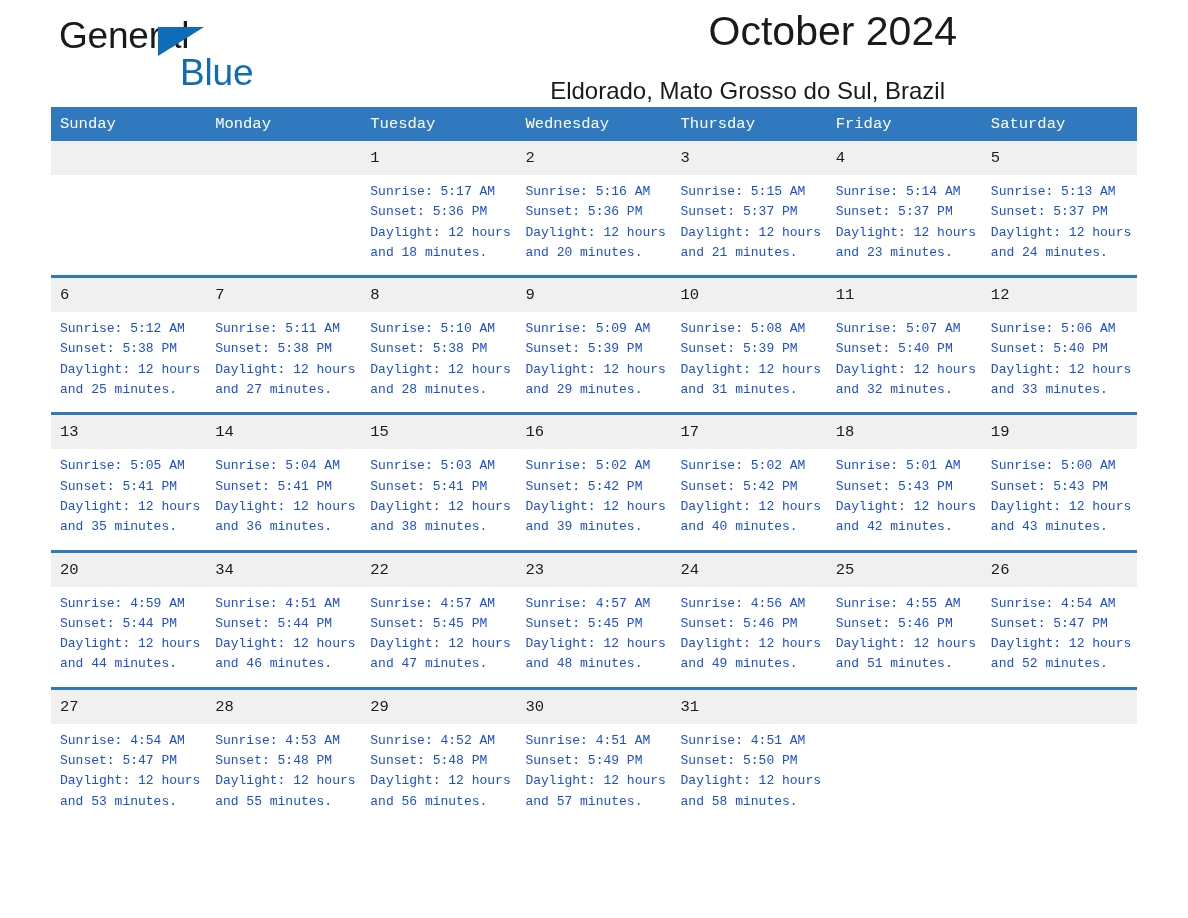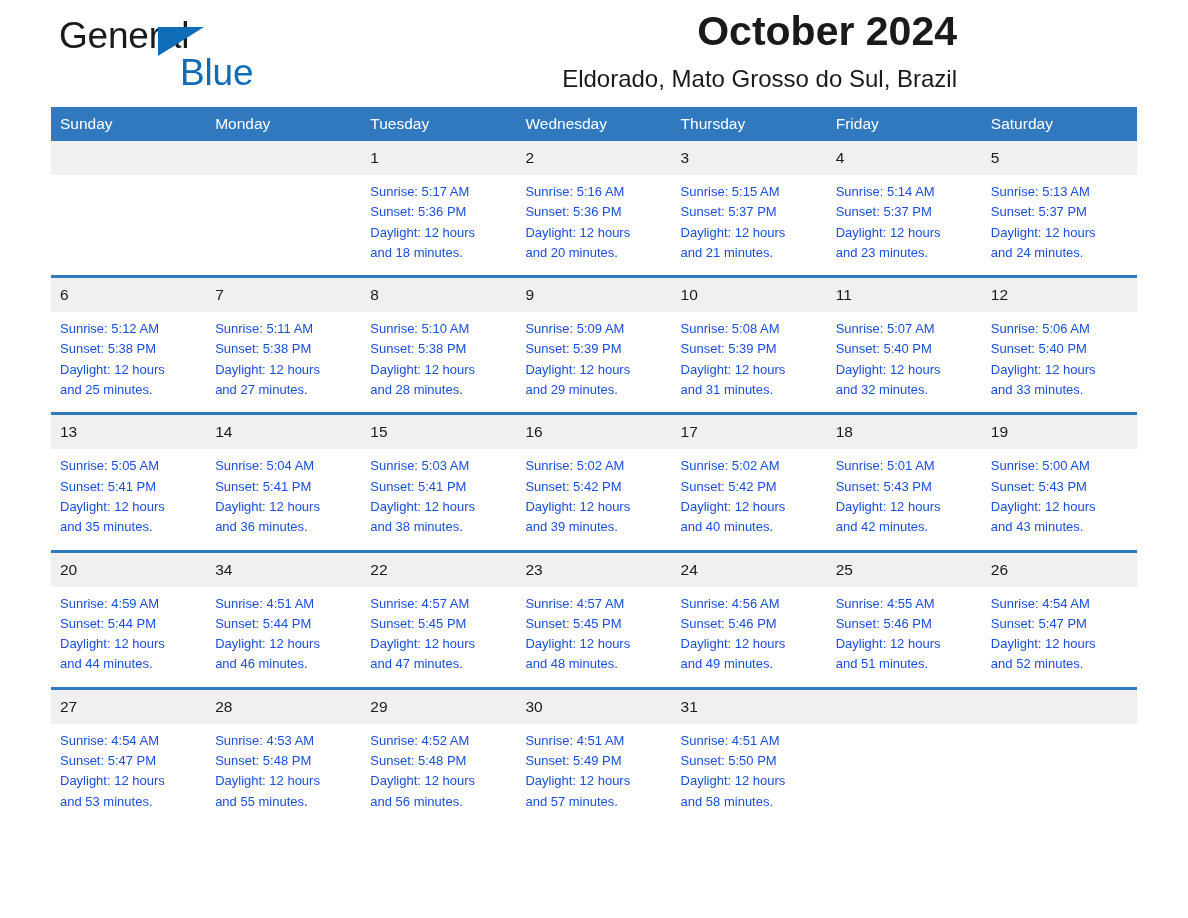--- a/index.html
+++ b/index.html
@@ -64,38 +64,39 @@
   }
   .title-block {
     position: absolute;
     right: 8px;
     top: 0;
     text-align: right;
   }
   .month-title {
     font-size: 41px;
     line-height: 62px;
-    font-weight: bold;
+    font-weight: normal;
     color: #1a1a1a;
     margin: 0;
     white-space: nowrap;
   }
   .location {
     font-size: 24px;
     line-height: 34px;
     color: #1a1a1a;
-    margin: 0;
+    margin: 12px;
     white-space: nowrap;
   }
 
   
   .calendar {
     width: 1086px;
     border-collapse: collapse;
     table-layout: fixed;
+    font-family: Liberation Mono, monospace;
   }
   .calendar th {
     background: #3179be;
     color: #ffffff;
     font-size: 15.5px;
     font-weight: normal;
     text-align: left;
     padding: 8px 0 8px 9px;
     height: 18px;
     border: none;

